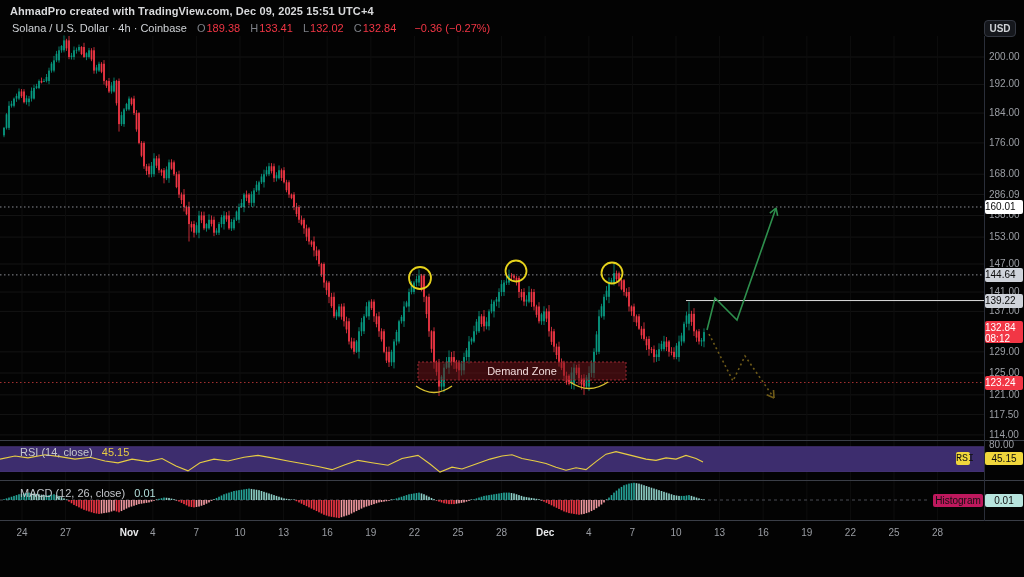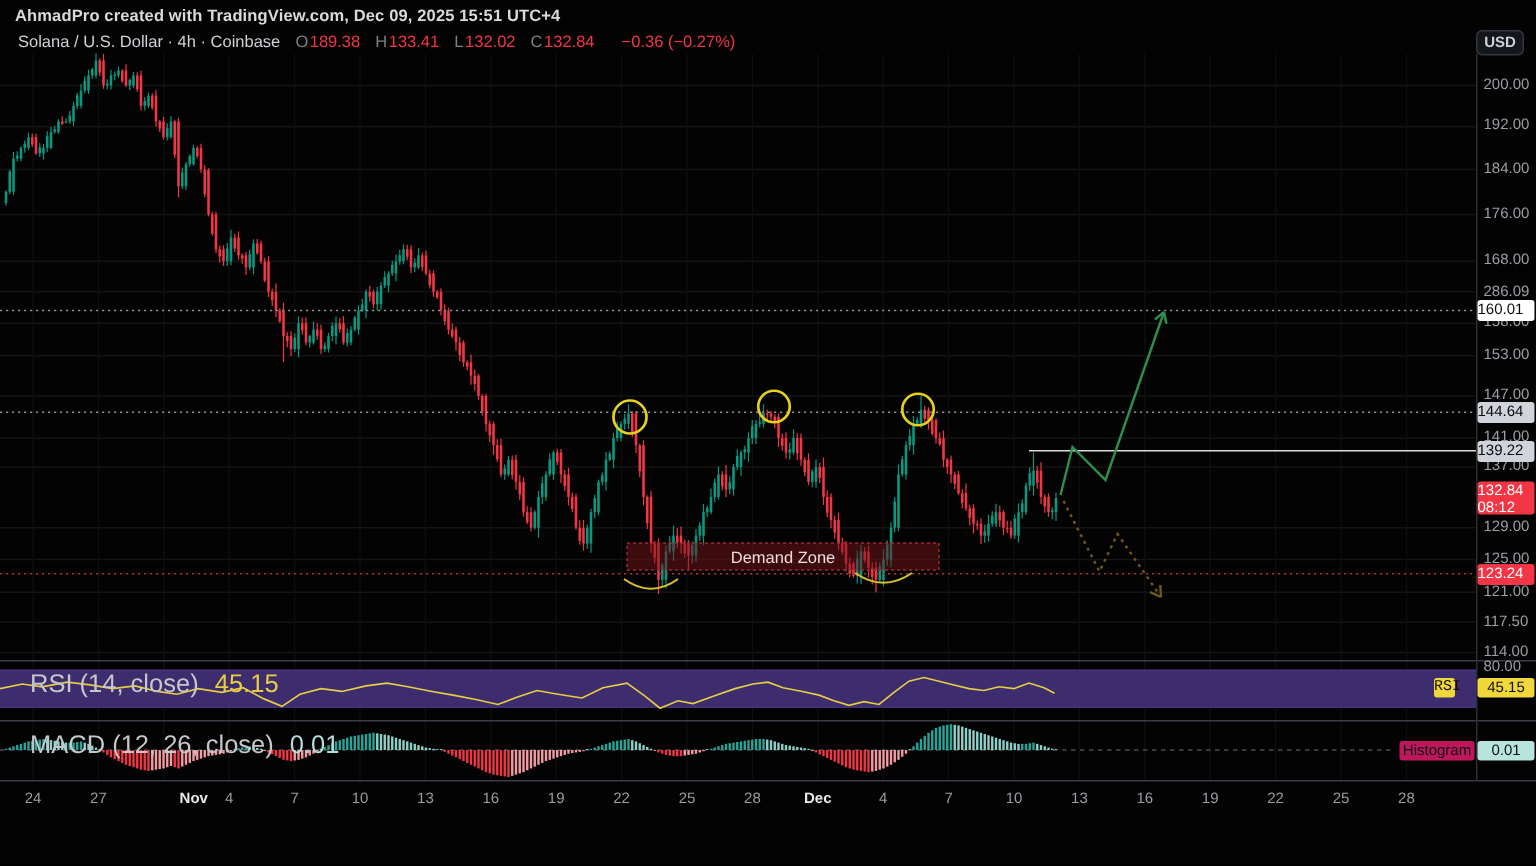--- a/index.html
+++ b/index.html
@@ -13,21 +13,21 @@
   .ohlc-chg{color:#f23645;margin-left:15px;}
   #usd-btn{top:20px;left:984px;width:32px;height:17px;background:#15171c;border:1px solid #343842;
            border-radius:4px;color:#cfd2d6;font-size:10px;font-weight:700;text-align:center;
            line-height:15px;box-sizing:border-box;cursor:pointer;}
   #chart-svg{top:0;left:0;}
   .tick-label{position:absolute;left:989px;width:33px;font-size:10px;color:#9c9fa5;line-height:10px;}
   .plabel{position:absolute;left:985px;width:38px;border-radius:2px;font-size:10px;
           line-height:14px;height:14px;}
   .plabel.two{height:22px;line-height:11px;padding-top:1px;box-sizing:border-box;}
   .pane-name-box{position:absolute;border-radius:2px;font-size:10px;text-align:center;line-height:13px;height:13px;color:#101010;}
-  .pane-title{position:absolute;font-size:17px;color:#c4c7cc;white-space:nowrap;padding-left:12px;}
+  .pane-title{position:absolute;font-size:11px;color:#c4c7cc;white-space:nowrap;padding-left:12px;}
   .pane-title .val-y{color:#e7cd43;margin-left:6px;}
   .pane-title .val-t{color:#b2dfdb;margin-left:6px;}
   .taxis-label{position:absolute;top:527px;transform:translateX(-50%);font-size:10px;color:#9a9da3;}
   .taxis-label.bold{color:#e8e9eb;font-weight:700;}
   #rsi-top-tick{position:absolute;left:989px;top:439px;font-size:10px;color:#9c9fa5;}
   #footer{top:545px;left:0;width:1024px;height:32px;background:#1e1e21;display:flex;align-items:center;}
   #footer .brand{color:#d6d8dc;font-size:15px;font-weight:700;margin-left:8px;letter-spacing:.2px;}
   #tv-logo{margin-left:14px;}
 </style>
 </head>

